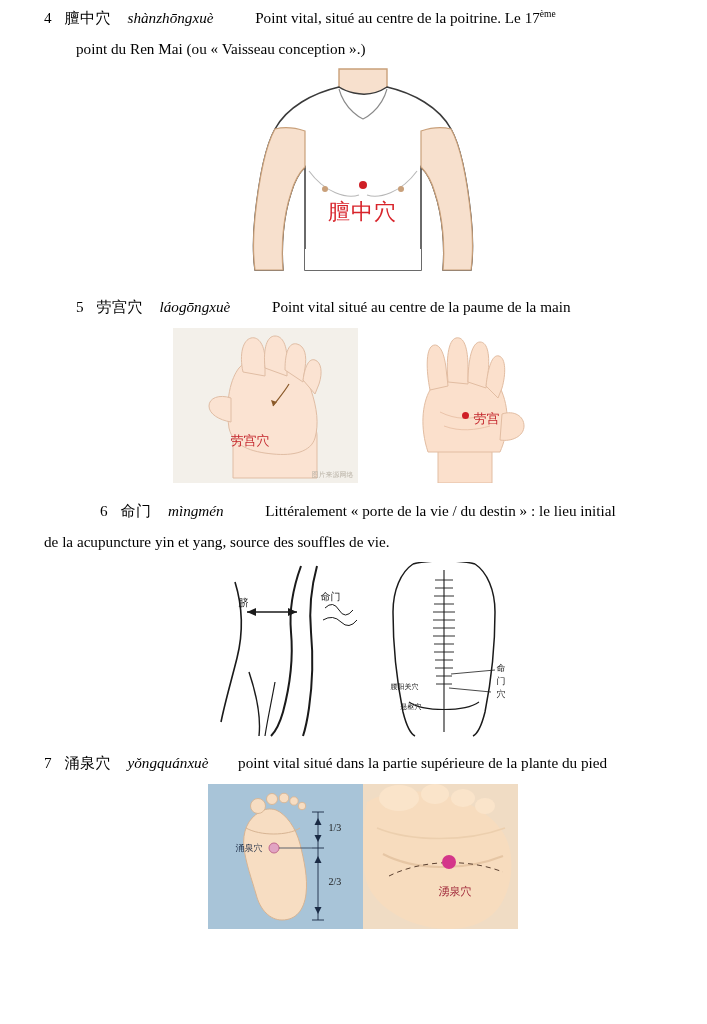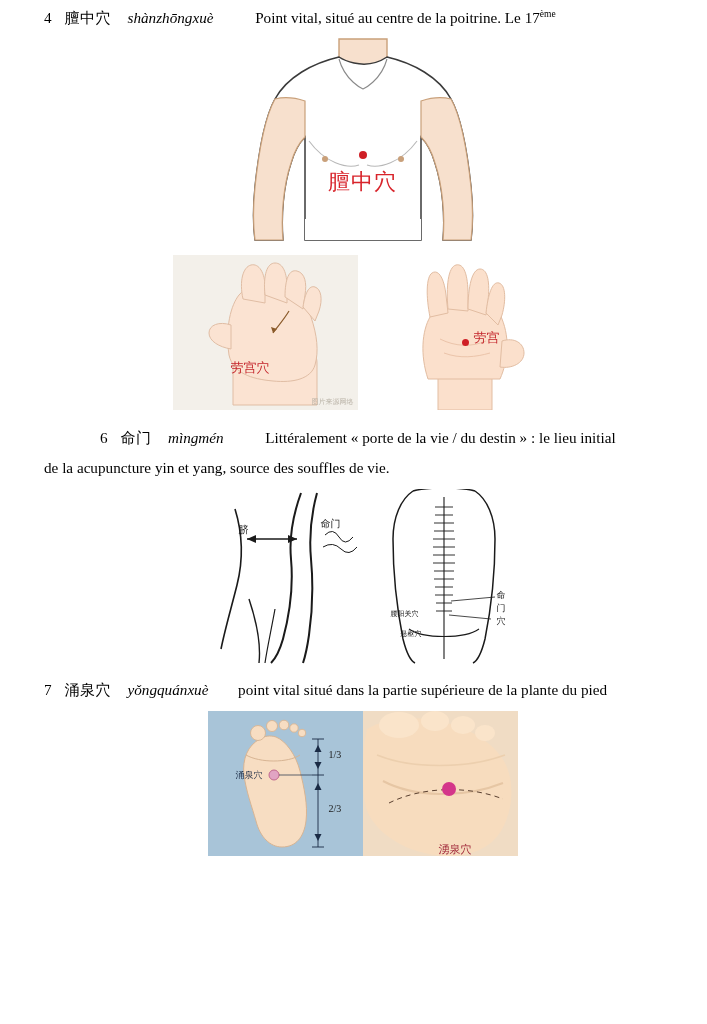--- a/index.html
+++ b/index.html
@@ -153,36 +153,36 @@
     position:absolute;
     font-family:"DejaVu Sans", sans-serif;
     font-size: 9px;
     color:#1c2b45;
   }
   .fp-lab {
     position:absolute;
     font-family:"DejaVu Sans", sans-serif;
     font-size: 11px;
     color:#9c1f33;
-    margin-top:31px;
   }
 </style>
 </head>
 <body>
 
 <div class="page">
 
   <div class="entry">
     <span class="num">4</span><span class="gap-xs"></span>
     <span class="han">膻中穴</span>
     <span class="gap-xs"></span>
     <span class="pinyin">shànzhōngxuè</span>
     <span class="gap-md"></span>
     <span>Point vital, situé au centre de la poitrine. Le 17</span><sup>ème</sup>
   </div>
+  <div class="entry line2 indent-1">point  du Ren Mai (ou « Vaisseau conception ».)</div>
 
   <div class="torso-wrap">
     <svg class="torso-svg" width="300" height="205" viewBox="0 0 300 205">
 
       <path d="M126 2 L126 22 Q150 36 174 22 L174 2 Z" fill="#f7e0cd" stroke="#c9a07a" stroke-width="1.4"></path>
 
       <path d="M126 20 C100 26 74 40 62 62 C52 80 46 112 42 150 C40 170 40 188 42 203 L70 203 C68 180 70 150 78 126 C82 112 88 104 92 100 L92 203 L208 203 L208 100 C212 104 218 112 222 126 C230 150 232 180 230 203 L258 203 C260 188 260 170 258 150 C254 112 248 80 238 62 C226 40 200 26 174 20 C150 36 126 20 126 20 Z" fill="#ffffff" stroke="#3a3a3a" stroke-width="1.5"></path>
 
       <path d="M62 62 C52 80 46 112 42 150 C40 170 40 188 42 203 L70 203 C68 180 70 150 78 126 C82 112 88 104 92 100 L92 64 C80 60 70 60 62 62 Z" fill="#f7e0cd" stroke="#c9a07a" stroke-width="1.2"></path>
       <path d="M238 62 C248 80 254 112 258 150 C260 170 260 188 258 203 L230 203 C232 180 230 150 222 126 C218 112 212 104 208 100 L208 64 C220 60 230 60 238 62 Z" fill="#f7e0cd" stroke="#c9a07a" stroke-width="1.2"></path>
@@ -195,20 +195,28 @@
       <circle cx="112" cy="122" r="3" fill="#c9a07a"></circle>
       <circle cx="188" cy="122" r="3" fill="#c9a07a"></circle>
 
       <circle cx="150" cy="118" r="4" fill="#cf1f26"></circle>
 
       <path d="M92 182 L208 182 L208 203 L92 203 Z" fill="#ffffff"></path>
     </svg>
     <div class="torso-label">膻中穴</div>
   </div>
 
+  <div class="entry indent-1" style="margin-top:18px;">
+    <span class="num">5</span><span class="gap-xs"></span>
+    <span class="han">劳宫穴</span>
+    <span class="gap-xs"></span>
+    <span class="pinyin">láogōngxuè</span>
+    <span class="gap-md"></span>
+    <span>Point vital situé au centre de la paume de la main</span>
+  </div>
 
   <div class="figrow" style="margin-top:8px;">
 
     <div class="hand-photo">
       <svg width="185" height="155" viewBox="0 0 185 155">
         <rect width="185" height="155" fill="#f3f0ea"></rect>
 
         <path d="M60 150 L60 104 C60 94 70 88 84 88 L120 88 C134 88 144 96 144 108 L144 150 Z" fill="#fbe3d2" stroke="#e0bda4" stroke-width="1"></path>
 
         <path d="M56 100 C52 72 58 50 66 40 C74 30 90 26 104 30 C118 34 132 44 138 62 C144 80 146 96 142 110 C138 124 120 128 100 126 C78 124 60 118 56 100 Z" fill="#fbe3d2" stroke="#e0bda4" stroke-width="1"></path>
@@ -239,21 +247,21 @@
         <path d="M80 54 C78 32 80 12 88 10 C96 8 100 20 100 40 L100 56 Z" fill="#fbe0cc" stroke="#e2bda2" stroke-width="1"></path>
         <path d="M100 54 C100 32 104 14 112 14 C120 14 122 28 120 46 L118 60 Z" fill="#fbe0cc" stroke="#e2bda2" stroke-width="1"></path>
         <path d="M118 58 C120 40 124 26 131 28 C138 30 138 46 134 60 L130 70 Z" fill="#fbe0cc" stroke="#e2bda2" stroke-width="1"></path>
 
         <path d="M134 86 C146 82 156 88 156 98 C156 108 144 114 132 112 Z" fill="#fbe0cc" stroke="#e2bda2" stroke-width="1"></path>
 
         <path d="M72 84 C88 92 104 92 118 86" fill="none" stroke="#ebc4aa" stroke-width="1"></path>
         <path d="M76 98 C92 104 108 102 122 98" fill="none" stroke="#ebc4aa" stroke-width="1"></path>
       </svg>
       <div class="hp-dot" style="left:94px; top:84px;"></div>
-      <div class="hp-label" style="left:106px; top:74px;">劳宫</div>
+      <div class="hp-label" style="left:106px; top:82px;">劳宫</div>
     </div>
   </div>
 
   <div class="entry indent-2" style="margin-top:16px;">
     <span class="num">6</span><span class="gap-xs"></span>
     <span class="han">命门</span>
     <span class="gap-xs"></span>
     <span class="pinyin">mìngmén</span>
     <span class="gap-md"></span>
     <span>Littéralement « porte de la vie / du destin » : le lieu initial</span>

